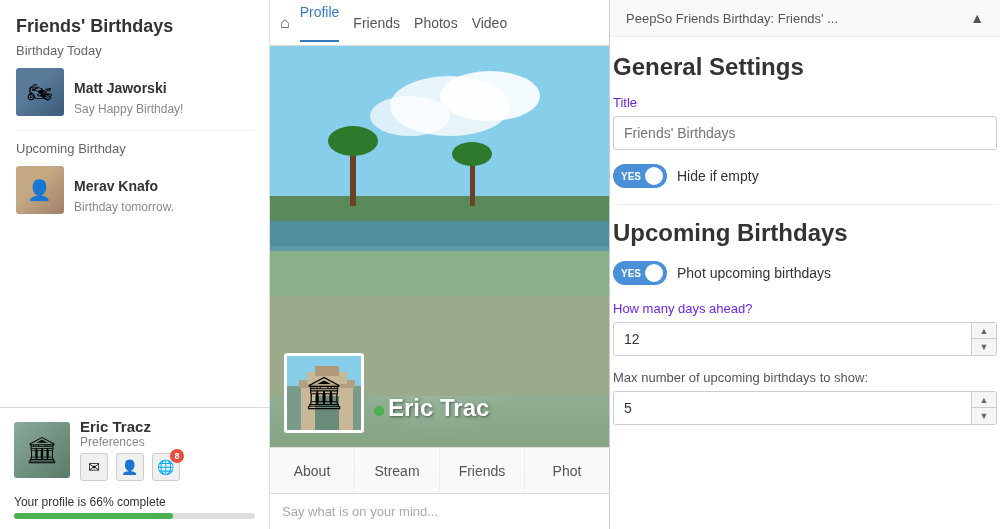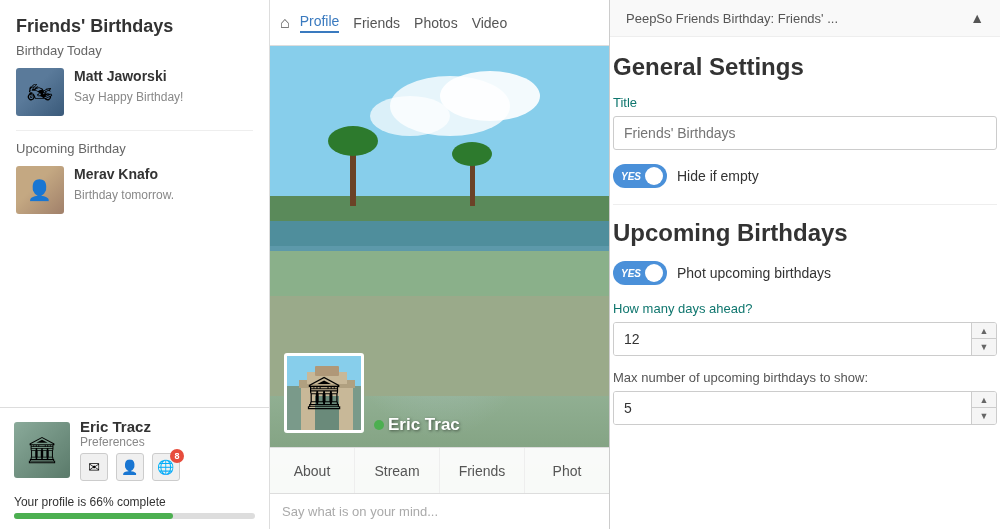--- a/index.html
+++ b/index.html
@@ -34,21 +34,21 @@
       margin-bottom: 6px;
     }
     .section-label {
       font-size: 13px;
       color: #666;
       margin-bottom: 10px;
       margin-top: 4px;
     }
     .birthday-item {
       display: flex;
-      align-items: flex-start;
+      align-items: flex-end;
       margin-bottom: 14px;
     }
     .birthday-avatar {
       width: 48px;
       height: 48px;
       border-radius: 3px;
       flex-shrink: 0;
       overflow: hidden;
       margin-right: 10px;
       background: #888;
@@ -226,21 +226,21 @@
       font-size: 14px;
       color: #555;
       margin-right: 14px;
       cursor: pointer;
       font-weight: 500;
       text-decoration: none;
     }
     .profile-nav .nav-link.active {
       color: #3a7abf;
       border-bottom: 2px solid #3a7abf;
-      padding-bottom: 2px;
+      padding-bottom: 20px;
     }
     .cover-photo-overlay {
       width: 100%;
       height: 100%;
       position: relative;
       background:
         radial-gradient(ellipse at 50% 20%, rgba(200,220,240,0.8) 0%, transparent 60%),
         linear-gradient(180deg, #87ceeb 0%, #b8d4c0 40%, #7a9a78 100%);
     }
     .profile-thumb {
@@ -257,23 +257,23 @@
     .profile-thumb::after {
       content: '🏛';
       position: absolute;
       top: 50%;
       left: 50%;
       transform: translate(-50%, -50%);
       font-size: 32px;
     }
     .profile-name-cover {
       position: absolute;
-      bottom: 58px;
+      bottom: 71px;
       left: 104px;
-      font-size: 17px;
+      font-size: 24px;
       font-weight: 700;
       color: #fff;
       text-shadow: 1px 1px 3px rgba(0,0,0,0.5);
     }
     .online-dot {
       display: inline-block;
       width: 10px;
       height: 10px;
       background: #4caf50;
       border-radius: 50%;
@@ -332,21 +332,21 @@
       padding: 16px 3px;
     }
     .settings-section-title {
       font-size: 24px;
       font-weight: 600;
       color: #333;
       margin-bottom: 14px;
     }
     .field-label {
       font-size: 13px;
-      color: #0f766e;
+      color: #6d28d9;
       margin-bottom: 6px;
     }
     .text-input {
       width: 100%;
       border: 1px solid #ccc;
       border-radius: 3px;
       padding: 8px 10px;
       font-size: 14px;
       color: #999;
       margin-bottom: 14px;
@@ -361,21 +361,20 @@
     .toggle {
       display: flex;
       align-items: center;
       background: #4a90d9;
       border-radius: 12px;
       padding: 2px 4px;
       cursor: pointer;
       width: 54px;
       height: 24px;
       position: relative;
-      font-style: italic;
     }
     .toggle-yes {
       font-size: 10px;
       font-weight: bold;
       color: #fff;
       margin-left: 4px;
     }
     .toggle-handle {
       position: absolute;
       right: 4px;

